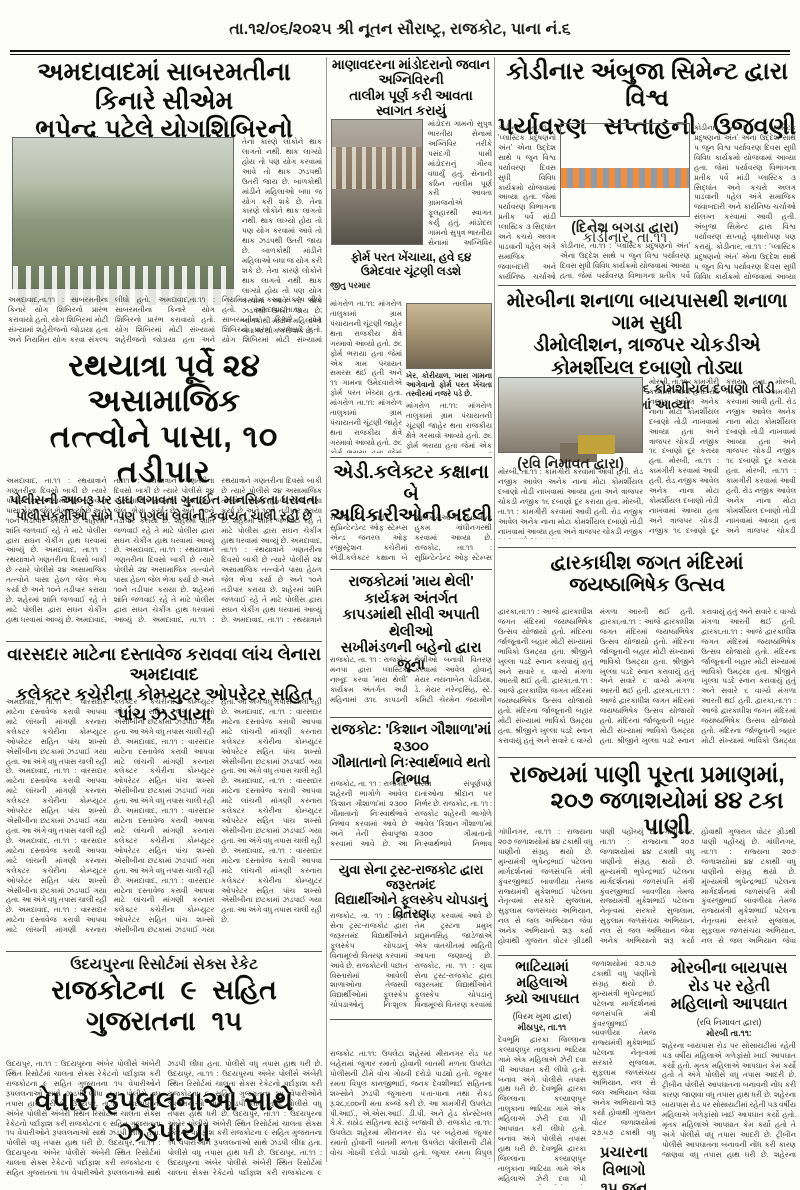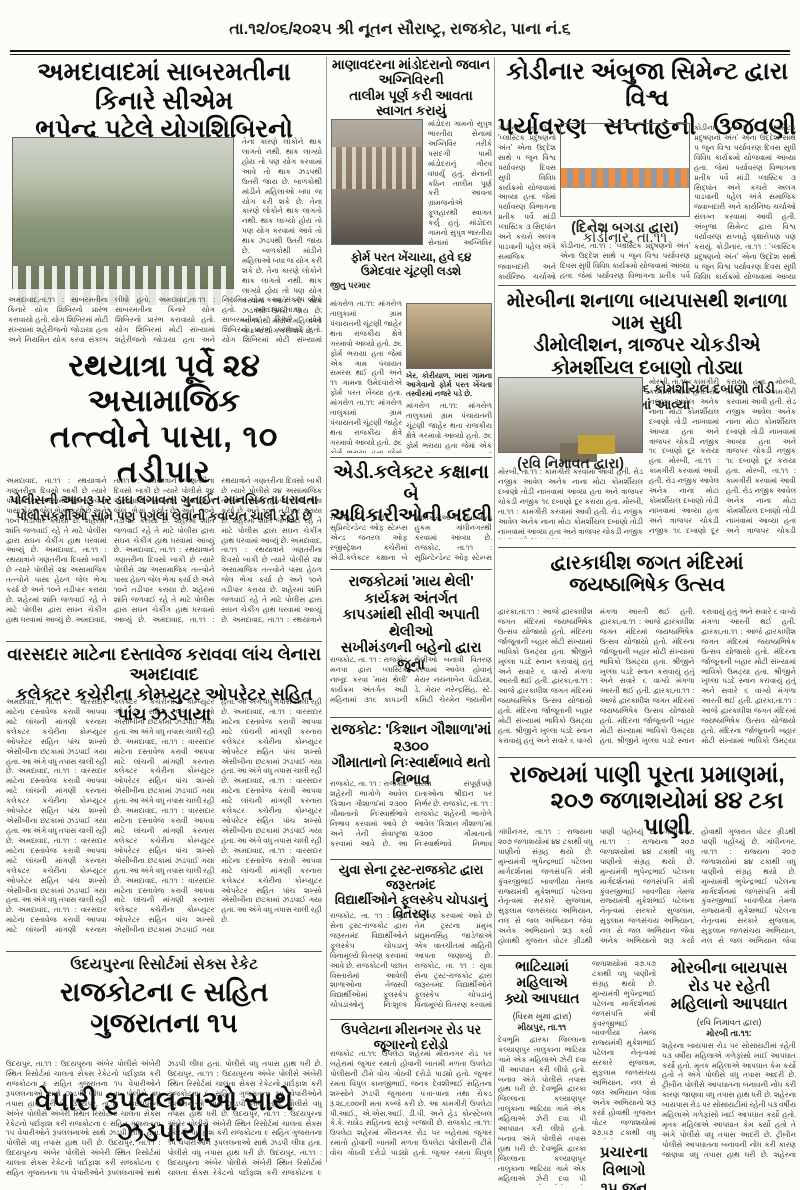--- a/index.html
+++ b/index.html
@@ -67,21 +67,21 @@
   <div class="abs hr" style="left:6px;top:641px;width:316px;"></div>
   <div class="abs" style="left:6px;top:645px;width:316px;height:304px;">
     <div class="hl" style="font-size:17.5px;">વારસદાર માટેના દસ્તાવેજ કરાવવા લાંચ લેનારા અમદાવાદ</div>
     <div class="hl" style="font-size:17.5px;">કલેક્ટર કચેરીના કોમ્પ્યુટર ઓપરેટર સહિત પાંચ ઝડપાયા</div>
     <div class="abs bd c3" style="left:0;top:52px;width:316px;height:248px;">અમદાવાદ, તા.૧૧ : વારસદાર માટેના દસ્તાવેજ કરાવી આપવા માટે લાંચની માંગણી કરનારા કલેક્ટર કચેરીના કોમ્પ્યુટર ઓપરેટર સહિત પાંચ શખ્સો એસીબીના છટકામાં ઝડપાઈ ગયા હતા. આ અંગે વધુ તપાસ ચાલી રહી છે. અમદાવાદ, તા.૧૧ : વારસદાર માટેના દસ્તાવેજ કરાવી આપવા માટે લાંચની માંગણી કરનારા કલેક્ટર કચેરીના કોમ્પ્યુટર ઓપરેટર સહિત પાંચ શખ્સો એસીબીના છટકામાં ઝડપાઈ ગયા હતા. આ અંગે વધુ તપાસ ચાલી રહી છે. અમદાવાદ, તા.૧૧ : વારસદાર માટેના દસ્તાવેજ કરાવી આપવા માટે લાંચની માંગણી કરનારા કલેક્ટર કચેરીના કોમ્પ્યુટર ઓપરેટર સહિત પાંચ શખ્સો એસીબીના છટકામાં ઝડપાઈ ગયા હતા. આ અંગે વધુ તપાસ ચાલી રહી છે. અમદાવાદ, તા.૧૧ : વારસદાર માટેના દસ્તાવેજ કરાવી આપવા માટે લાંચની માંગણી કરનારા કલેક્ટર કચેરીના કોમ્પ્યુટર ઓપરેટર સહિત પાંચ શખ્સો એસીબીના છટકામાં ઝડપાઈ ગયા હતા. આ અંગે વધુ તપાસ ચાલી રહી છે. અમદાવાદ, તા.૧૧ : વારસદાર માટેના દસ્તાવેજ કરાવી આપવા માટે લાંચની માંગણી કરનારા કલેક્ટર કચેરીના કોમ્પ્યુટર ઓપરેટર સહિત પાંચ શખ્સો એસીબીના છટકામાં ઝડપાઈ ગયા હતા. આ અંગે વધુ તપાસ ચાલી રહી છે. અમદાવાદ, તા.૧૧ : વારસદાર માટેના દસ્તાવેજ કરાવી આપવા માટે લાંચની માંગણી કરનારા કલેક્ટર કચેરીના કોમ્પ્યુટર ઓપરેટર સહિત પાંચ શખ્સો એસીબીના છટકામાં ઝડપાઈ ગયા હતા. આ અંગે વધુ તપાસ ચાલી રહી છે. અમદાવાદ, તા.૧૧ : વારસદાર માટેના દસ્તાવેજ કરાવી આપવા માટે લાંચની માંગણી કરનારા કલેક્ટર કચેરીના કોમ્પ્યુટર ઓપરેટર સહિત પાંચ શખ્સો એસીબીના છટકામાં ઝડપાઈ ગયા હતા. આ અંગે વધુ તપાસ ચાલી રહી છે. અમદાવાદ, તા.૧૧ : વારસદાર માટેના દસ્તાવેજ કરાવી આપવા માટે લાંચની માંગણી કરનારા કલેક્ટર કચેરીના કોમ્પ્યુટર ઓપરેટર સહિત પાંચ શખ્સો એસીબીના છટકામાં ઝડપાઈ ગયા હતા. આ અંગે વધુ તપાસ ચાલી રહી છે. અમદાવાદ, તા.૧૧ : વારસદાર માટેના દસ્તાવેજ કરાવી આપવા માટે લાંચની માંગણી કરનારા કલેક્ટર કચેરીના કોમ્પ્યુટર ઓપરેટર સહિત પાંચ શખ્સો એસીબીના છટકામાં ઝડપાઈ ગયા હતા. આ અંગે વધુ તપાસ ચાલી રહી છે. અમદાવાદ, તા.૧૧ : વારસદાર માટેના દસ્તાવેજ કરાવી આપવા માટે લાંચની માંગણી કરનારા કલેક્ટર કચેરીના કોમ્પ્યુટર ઓપરેટર સહિત પાંચ શખ્સો એસીબીના છટકામાં ઝડપાઈ ગયા હતા. આ અંગે વધુ તપાસ ચાલી રહી છે.</div>
   </div>
 
   <div class="abs hr" style="left:6px;top:951px;width:316px;"></div>
   <div class="abs" style="left:6px;top:955px;width:316px;height:230px;">
     <div class="sub" style="font-size:15px;">ઉદયપુરના રિસોર્ટમાં સેક્સ રેકેટ</div>
-    <div class="hl" style="font-size:27px;margin-top:3px;">રાજકોટના ૯ સહિત ગુજરાતના ૧૫</div>
+    <div class="hl" style="font-size:27px;margin-top:3px;font-family:Liberation Mono, monospace;">રાજકોટના ૯ સહિત ગુજરાતના ૧૫</div>
     <div class="hl" style="font-size:27px;margin-top:48px;">વેપારી રૂપલલનાઓ સાથે ઝડપાયા</div>
     <div class="abs bd c2" style="left:0;top:104px;width:316px;height:122px;">ઉદયપુર, તા.૧૧ : ઉદયપુરના અંબેર પોલીસે અંબેરી સ્થિત રિસોર્ટમાં ચાલતા સેક્સ રેકેટનો પર્દાફાશ કરી રાજકોટના ૯ સહિત ગુજરાતના ૧૫ વેપારીઓને રૂપલલનાઓ સાથે ઝડપી લીધા હતા. પોલીસે વધુ તપાસ હાથ ધરી છે. ઉદયપુર, તા.૧૧ : ઉદયપુરના અંબેર પોલીસે અંબેરી સ્થિત રિસોર્ટમાં ચાલતા સેક્સ રેકેટનો પર્દાફાશ કરી રાજકોટના ૯ સહિત ગુજરાતના ૧૫ વેપારીઓને રૂપલલનાઓ સાથે ઝડપી લીધા હતા. પોલીસે વધુ તપાસ હાથ ધરી છે. ઉદયપુર, તા.૧૧ : ઉદયપુરના અંબેર પોલીસે અંબેરી સ્થિત રિસોર્ટમાં ચાલતા સેક્સ રેકેટનો પર્દાફાશ કરી રાજકોટના ૯ સહિત ગુજરાતના ૧૫ વેપારીઓને રૂપલલનાઓ સાથે ઝડપી લીધા હતા. પોલીસે વધુ તપાસ હાથ ધરી છે. ઉદયપુર, તા.૧૧ : ઉદયપુરના અંબેર પોલીસે અંબેરી સ્થિત રિસોર્ટમાં ચાલતા સેક્સ રેકેટનો પર્દાફાશ કરી રાજકોટના ૯ સહિત ગુજરાતના ૧૫ વેપારીઓને રૂપલલનાઓ સાથે ઝડપી લીધા હતા. પોલીસે વધુ તપાસ હાથ ધરી છે. ઉદયપુર, તા.૧૧ : ઉદયપુરના અંબેર પોલીસે અંબેરી સ્થિત રિસોર્ટમાં ચાલતા સેક્સ રેકેટનો પર્દાફાશ કરી રાજકોટના ૯ સહિત ગુજરાતના ૧૫ વેપારીઓને રૂપલલનાઓ સાથે ઝડપી લીધા હતા. પોલીસે વધુ તપાસ હાથ ધરી છે. ઉદયપુર, તા.૧૧ : ઉદયપુરના અંબેર પોલીસે અંબેરી સ્થિત રિસોર્ટમાં ચાલતા સેક્સ રેકેટનો પર્દાફાશ કરી રાજકોટના ૯ સહિત ગુજરાતના ૧૫ વેપારીઓને રૂપલલનાઓ સાથે ઝડપી લીધા હતા. પોલીસે વધુ તપાસ હાથ ધરી છે.</div>
   </div>
 
   <div class="abs" style="left:330px;top:57px;width:162px;height:192px;">
     <div class="hl" style="font-size:13.5px;">માણાવદરના માંડોદરાનો જવાન અગ્નિવિરની</div>
     <div class="hl" style="font-size:13.5px;">તાલીમ પૂર્ણ કરી આવતા સ્વાગત કરાયું</div>
     <div class="abs ph ph-crowd" style="left:1px;top:62px;width:92px;height:126px;"></div>
     <div class="abs bd" style="left:98px;top:62px;width:64px;height:126px;">માંડોદરા ગામનો સુપુત્ર ભારતીય સેનામાં અગ્નિવિર તરીકે પસંદગી પામી માંડોદરાનું ગૌરવ વધાર્યું હતું. સેનાની કઠિન તાલીમ પૂર્ણ કરી આવતા ગ્રામજનોએ ફૂલહારથી સ્વાગત કર્યું હતું. માંડોદરા ગામનો સુપુત્ર ભારતીય સેનામાં અગ્નિવિર તરીકે પસંદગી પામી માંડોદરાનું ગૌરવ વધાર્યું હતું. સેનાની કઠિન તાલીમ પૂર્ણ કરી આવતા ગ્રામજનોએ ફૂલહારથી સ્વાગત કર્યું હતું. માંડોદરા ગામનો સુપુત્ર ભારતીય સેનામાં અગ્નિવિર તરીકે પસંદગી પામી માંડોદરાનું ગૌરવ વધાર્યું હતું. સેનાની કઠિન તાલીમ પૂર્ણ કરી આવતા ગ્રામજનોએ ફૂલહારથી સ્વાગત કર્યું હતું.</div>
   </div>
@@ -119,21 +119,20 @@
 
   <div class="abs hr" style="left:330px;top:859px;width:162px;"></div>
   <div class="abs" style="left:330px;top:863px;width:162px;height:154px;">
     <div class="hl" style="font-size:13px;">યુવા સેના ટ્રસ્ટ-રાજકોટ દ્વારા જરૂરતમંદ</div>
     <div class="hl" style="font-size:13px;">વિદ્યાર્થીઓને ફૂલસ્કેપ ચોપડાનું વિતરણ</div>
     <div class="abs bd c2" style="left:0;top:48px;width:162px;height:102px;">રાજકોટ, તા. ૧૧ : યુવા સેના ટ્રસ્ટ-રાજકોટ દ્વારા જરૂરતમંદ વિદ્યાર્થીઓને ફૂલસ્કેપ ચોપડાનું વિનામૂલ્યે વિતરણ કરવામાં આવે છે. રાજકોટની પછાત વિસ્તારોમાં આવેલી શાળાઓના તેજસ્વી વિદ્યાર્થીઓમાં ફૂલસ્કેપ ચોપડાઓનું નિઃશુલ્ક વિતરણ કરવામાં આવે છે તેમ ટ્રસ્ટના પ્રમુખ પ્રદ્યુમનસિંહ જાડેજાએ એક વાતચીતમાં માહિતી આપતા જણાવ્યું છે. રાજકોટ, તા. ૧૧ : યુવા સેના ટ્રસ્ટ-રાજકોટ દ્વારા જરૂરતમંદ વિદ્યાર્થીઓને ફૂલસ્કેપ ચોપડાનું વિનામૂલ્યે વિતરણ કરવામાં આવે છે. રાજકોટની પછાત વિસ્તારોમાં આવેલી શાળાઓના તેજસ્વી વિદ્યાર્થીઓમાં ફૂલસ્કેપ ચોપડાઓનું નિઃશુલ્ક વિતરણ કરવામાં આવે છે તેમ ટ્રસ્ટના પ્રમુખ પ્રદ્યુમનસિંહ જાડેજાએ એક વાતચીતમાં માહિતી આપતા જણાવ્યું છે. રાજકોટ, તા. ૧૧ : યુવા સેના ટ્રસ્ટ-રાજકોટ દ્વારા જરૂરતમંદ વિદ્યાર્થીઓને ફૂલસ્કેપ ચોપડાનું વિનામૂલ્યે વિતરણ કરવામાં આવે છે. રાજકોટની પછાત વિસ્તારોમાં આવેલી શાળાઓના તેજસ્વી વિદ્યાર્થીઓમાં ફૂલસ્કેપ ચોપડાઓનું નિઃશુલ્ક વિતરણ કરવામાં આવે છે તેમ ટ્રસ્ટના પ્રમુખ પ્રદ્યુમનસિંહ જાડેજાએ એક વાતચીતમાં માહિતી આપતા જણાવ્યું છે.</div>
   </div>
 
   <div class="abs hr" style="left:330px;top:1019px;width:162px;"></div>
   <div class="abs" style="left:330px;top:1023px;width:162px;height:140px;">
-    <div class="hl" style="font-size:13px;">ઉપલેટાના મીરાનગર રોડ પર જૂગારનો દરોડો</div>
     <div class="abs bd" style="left:0;top:26px;width:162px;height:110px;">રાજકોટ તા.૧૧: ઉપલેટા શહેરમાં મીરાનગર રોડ પર બહેરામાં જુગાર રમાતો હોવાની બાતમી મળતા ઉપલેટા પોલીસની ટીમે વોચ ગોઠવી દરોડો પાડ્યો હતો. જુગાર રમતા વિપુલ કાનજીભાઈ, જનક દેવશીભાઈ સહિતના શખ્સોને ઝડપી જુગારના પત્તા-પાના તથા રોકડ રૂ.૨૮,૬૦૦ની મતા કબ્જે કરી છે. આ કામગીરી ઉપલેટા પી.આઈ., એ.એસ.આઈ. ડી.પી. અને હેડ કોન્સ્ટેબલ કે.કે. રાઠોડ સહિતના સ્ટાફે બજાવી છે. રાજકોટ તા.૧૧: ઉપલેટા શહેરમાં મીરાનગર રોડ પર બહેરામાં જુગાર રમાતો હોવાની બાતમી મળતા ઉપલેટા પોલીસની ટીમે વોચ ગોઠવી દરોડો પાડ્યો હતો. જુગાર રમતા વિપુલ કાનજીભાઈ, જનક દેવશીભાઈ સહિતના શખ્સોને ઝડપી જુગારના પત્તા-પાના તથા રોકડ રૂ.૨૮,૬૦૦ની મતા કબ્જે કરી છે. આ કામગીરી ઉપલેટા પી.આઈ., એ.એસ.આઈ. ડી.પી. અને હેડ કોન્સ્ટેબલ કે.કે. રાઠોડ સહિતના સ્ટાફે બજાવી છે.</div>
   </div>
 
   <div class="abs" style="left:498px;top:57px;width:298px;height:226px;">
     <div class="hl" style="font-size:24px;">કોડીનાર અંબુજા સિમેન્ટ દ્વારા વિશ્વ</div>
     <div class="hl just" style="font-size:24px;">પર્યાવરણ સપ્તાહની ઉજવણી</div>
     <div class="abs bd" style="left:0;top:66px;width:58px;height:156px;">કોડીનાર, તા.૧૧ : 'પ્લાસ્ટિક પ્રદુષણનો અંત' એના ઉદ્દેશ સાથે ૫ જુન વિશ્વ પર્યાવરણ દિવસ સુધી વિવિધ કાર્યક્રમો યોજવામાં આવ્યા હતા. જેમાં પર્યાવરણ વિભાગના પ્રતીક પર્વે માંડી પ્લાસ્ટિક ૩ સિદ્ધાંત અને કચરો અલગ પાડવાની પહેલ અંગે સમાજિક જવાબદારી અને કાર્યનિષ્ઠ ચર્ચાઓ સંલગ્ન કરવામાં આવી હતી. અંબુજા સિમેન્ટ દ્વારા વિશ્વ પર્યાવરણ સપ્તાહે વૃક્ષારોપણ પણ કરાયું. કોડીનાર, તા.૧૧ : 'પ્લાસ્ટિક પ્રદુષણનો અંત' એના ઉદ્દેશ સાથે ૫ જુન વિશ્વ પર્યાવરણ દિવસ સુધી વિવિધ કાર્યક્રમો યોજવામાં આવ્યા હતા. જેમાં પર્યાવરણ વિભાગના પ્રતીક પર્વે માંડી પ્લાસ્ટિક ૩ સિદ્ધાંત અને કચરો અલગ પાડવાની પહેલ અંગે સમાજિક જવાબદારી અને કાર્યનિષ્ઠ ચર્ચાઓ સંલગ્ન કરવામાં આવી હતી. અંબુજા સિમેન્ટ દ્વારા વિશ્વ પર્યાવરણ સપ્તાહે વૃક્ષારોપણ પણ કરાયું.</div>
     <div class="abs ph ph-orange" style="left:62px;top:66px;width:130px;height:94px;"></div>
     <div class="abs cap" style="left:62px;top:162px;width:130px;">(દિનેશ બગડા દ્વારા)</div>
     <div class="abs cap" style="left:62px;top:172px;width:130px;font-weight:normal;">કોડીનાર, તા.૧૧</div>

